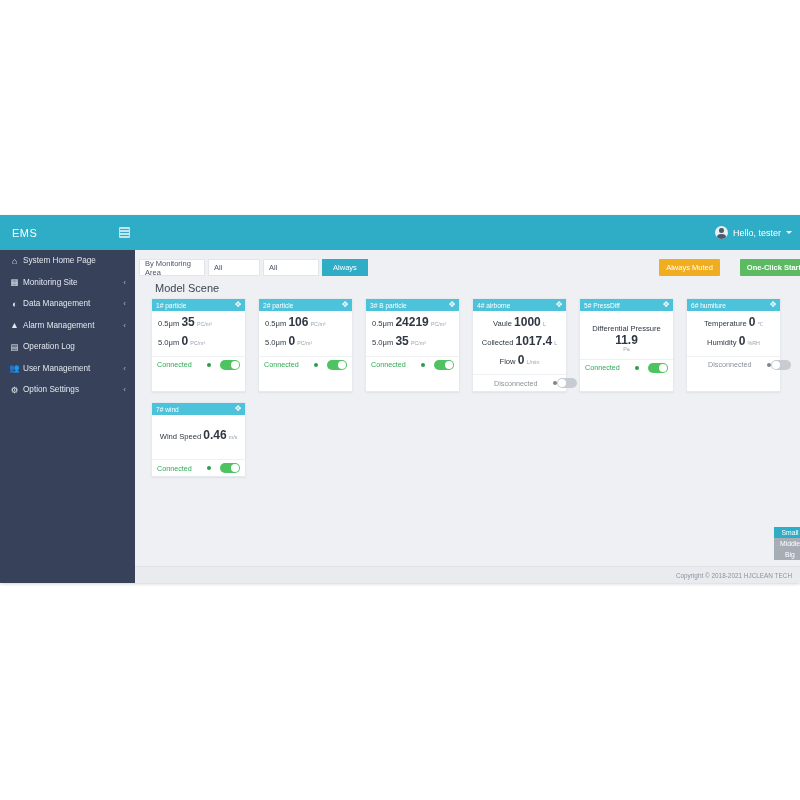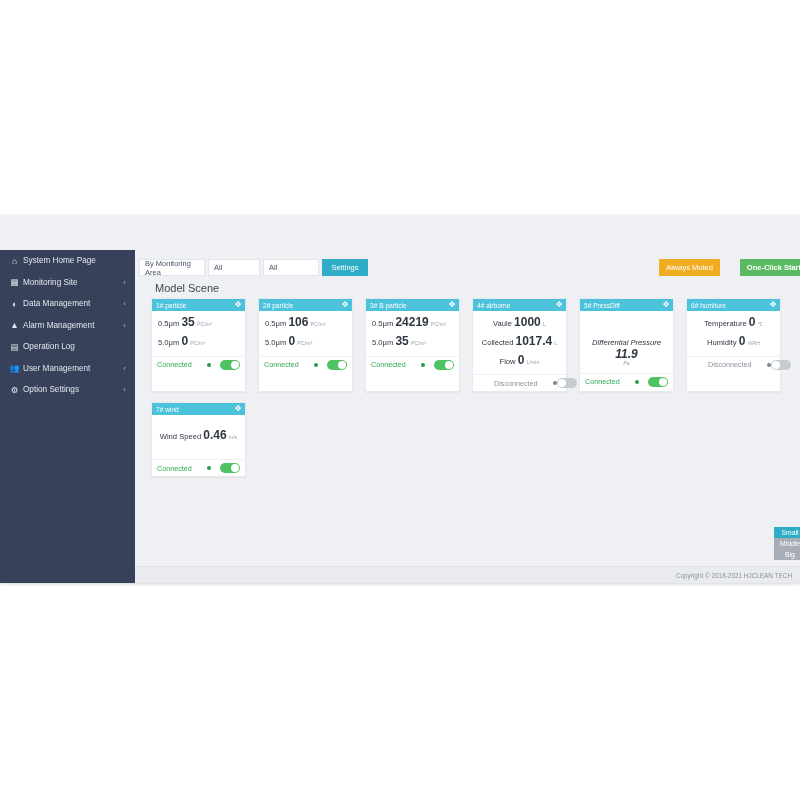--- a/index.html
+++ b/index.html
@@ -165,20 +165,35 @@
     display:flex;align-items:center;justify-content:flex-end;
     padding-right:8px;box-sizing:border-box;
     font-size:6.4px;color:#8b949f;
   }
 </style>
 </head>
 <body>
 
 <div class="app">
 
+  <div class="topbar">
+    <div class="brand">
+      <span>EMS</span>
+    </div>
+    <div class="hamburger">
+      <i></i>
+        <i></i>
+        <i></i>
+    </div>
+    <div class="user-box">
+      <span class="avatar"></span>
+      <span>Hello, tester</span>
+      <span class="caret"></span>
+    </div>
+  </div>
 
   <div class="sidebar">
 
     <div class="nav-item">
       <span class="ico">⌂</span>
       <span class="lbl">System Home Page</span>
       <span class="chev"></span>
     </div>
 
     <div class="nav-item">
@@ -218,21 +233,21 @@
     </div>
 
   </div>
 
   <div class="content">
 
     <div class="filterbar">
       <div class="fld w1">By Monitoring Area</div>
       <div class="fld w2">All</div>
       <div class="fld w3">All</div>
-      <button class="btn-confirm">Settings</button>
+      <button class="btn-confirm">Always</button>
     </div>
 
     <div class="actionbtns">
       <button class="btn-mute">Always Muted</button>
       <button class="btn-start">One-Click Start</button>
     </div>
 
     <div class="scene-title">Model Scene</div>
 
     <div class="cards">
@@ -311,21 +326,21 @@
             <span class="toggle off">
               <span class="knob"></span>
             </span>
           </div>
         </div>
         <div class="card">
           <div class="card-head">
             <span>5# PressDiff</span>
             <span class="move">✥</span>
           </div>
-          <div class="card-body center" style="padding-top: 28px; font-style: italic;">
+          <div class="card-body center" style="padding-top: 14px;">
             <div class="row"><span>Differential Pressure</span> <b>11.9</b> <span class="unit-line">Pa</span></div>
           </div>
           <div class="card-foot">
             <span class="status on">
               <span>Connected</span>
               <span class="dot on"></span>
             </span>
             <span class="toggle on">
               <span class="knob"></span>
             </span>

